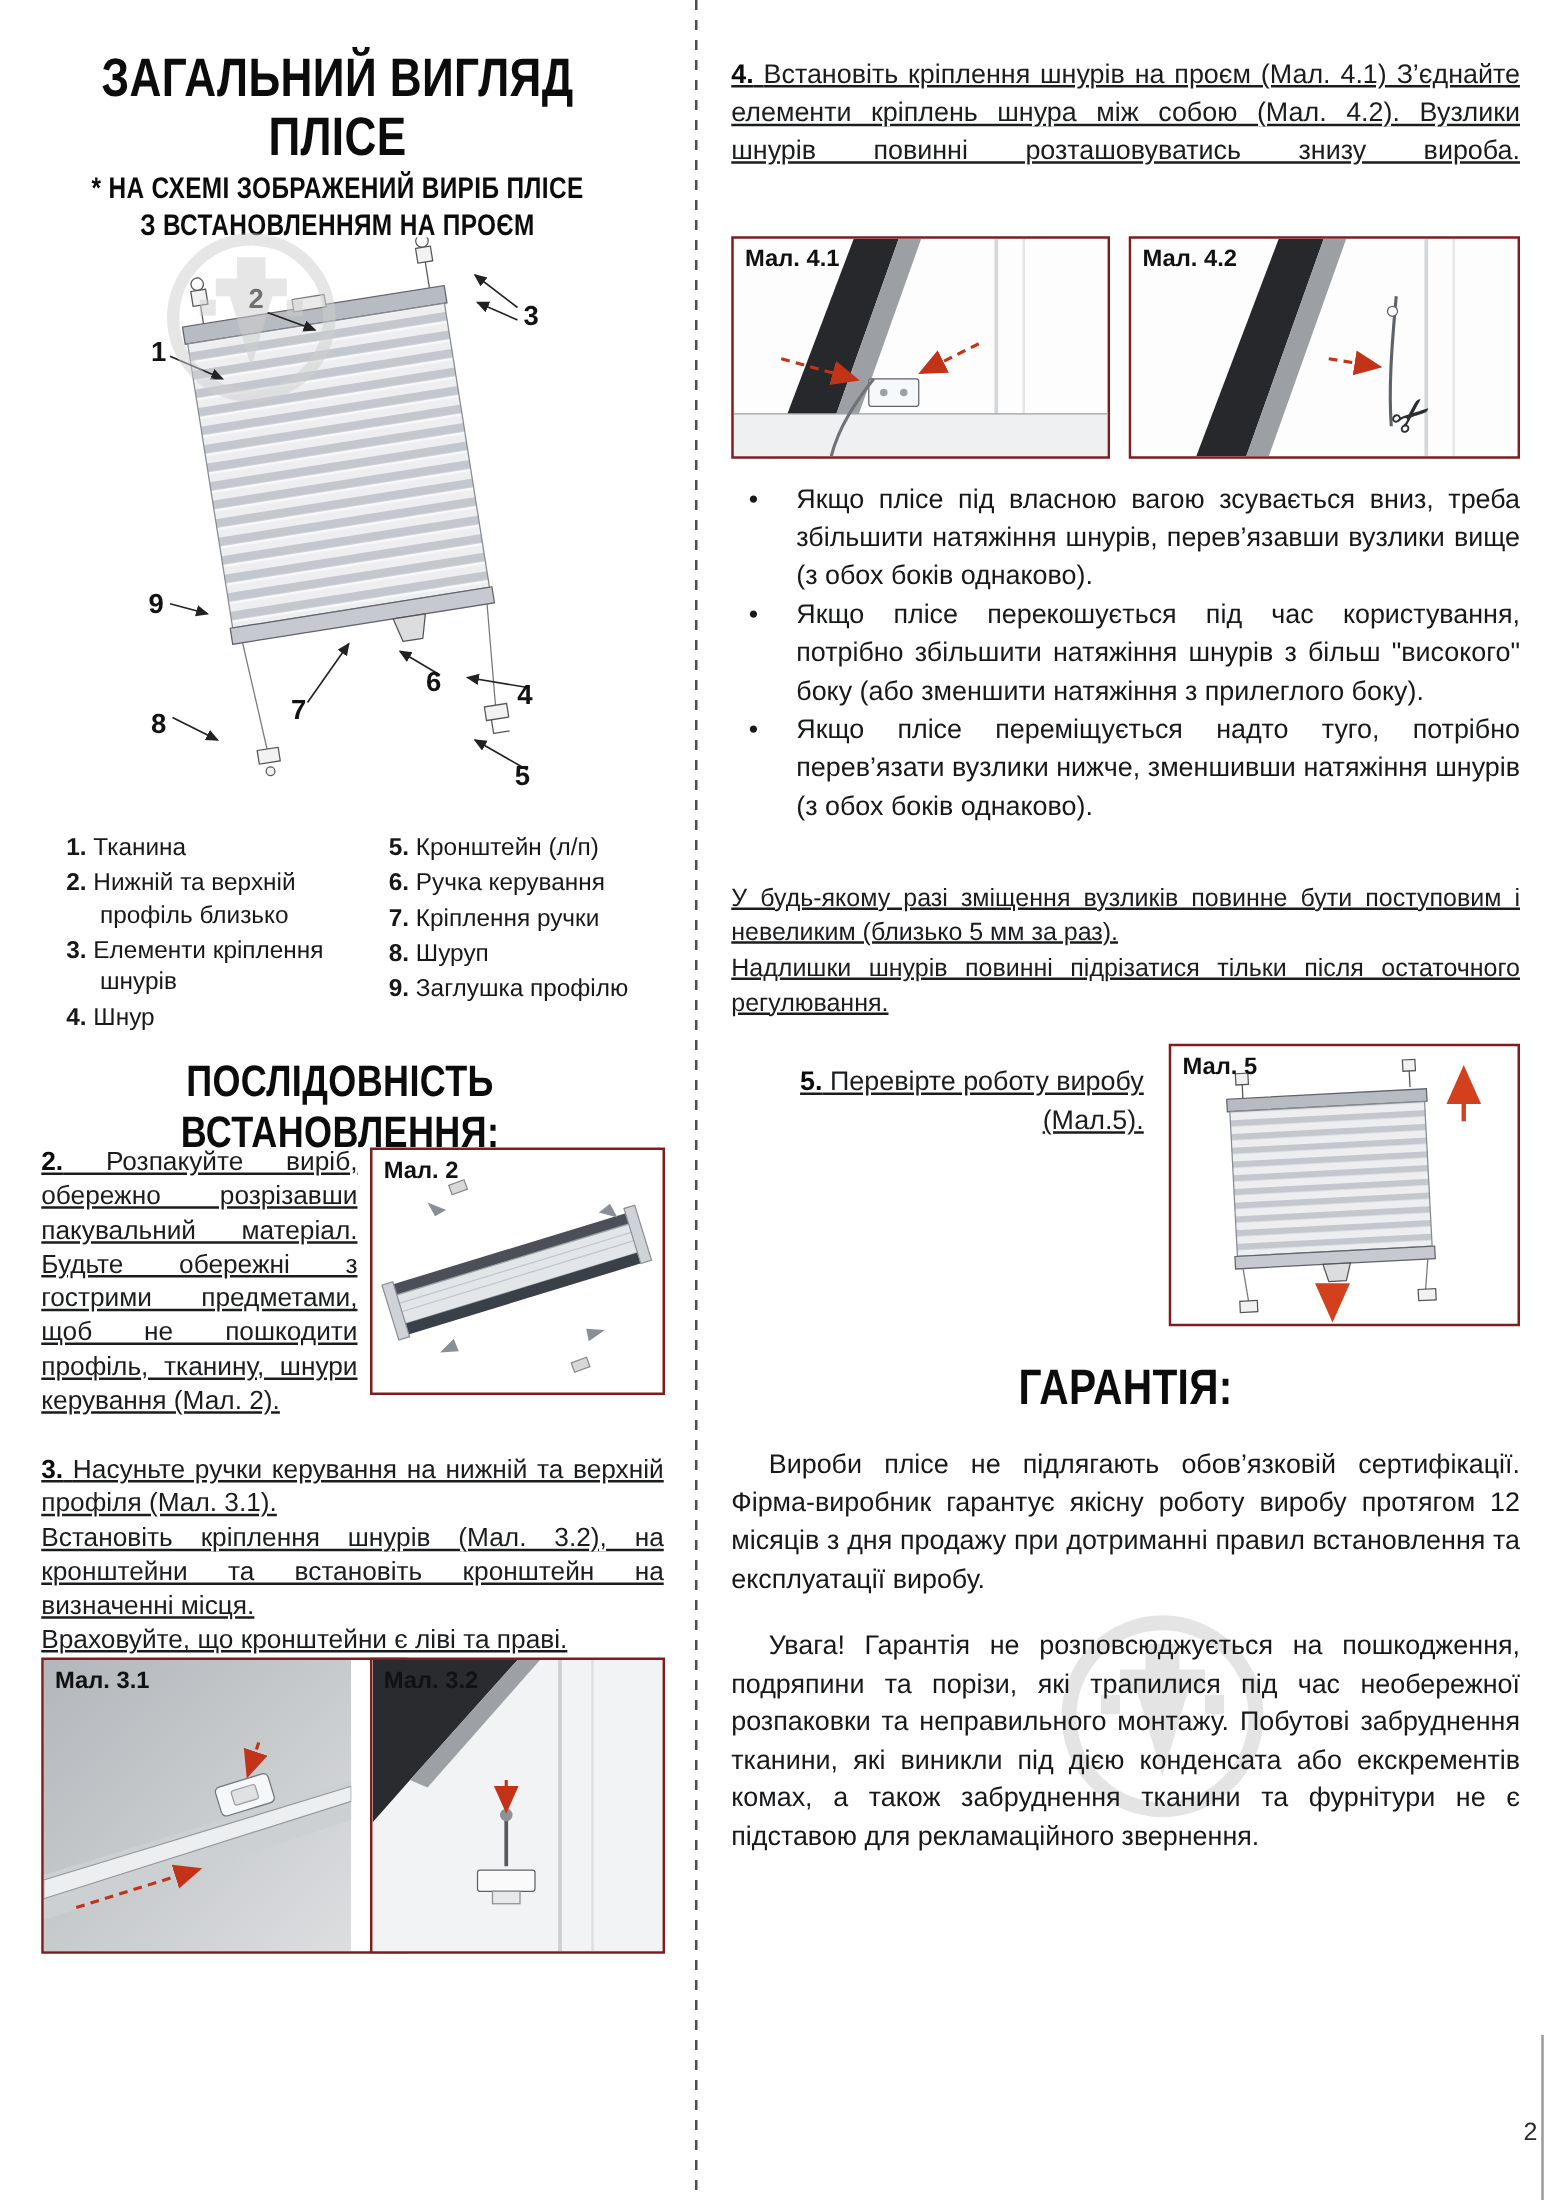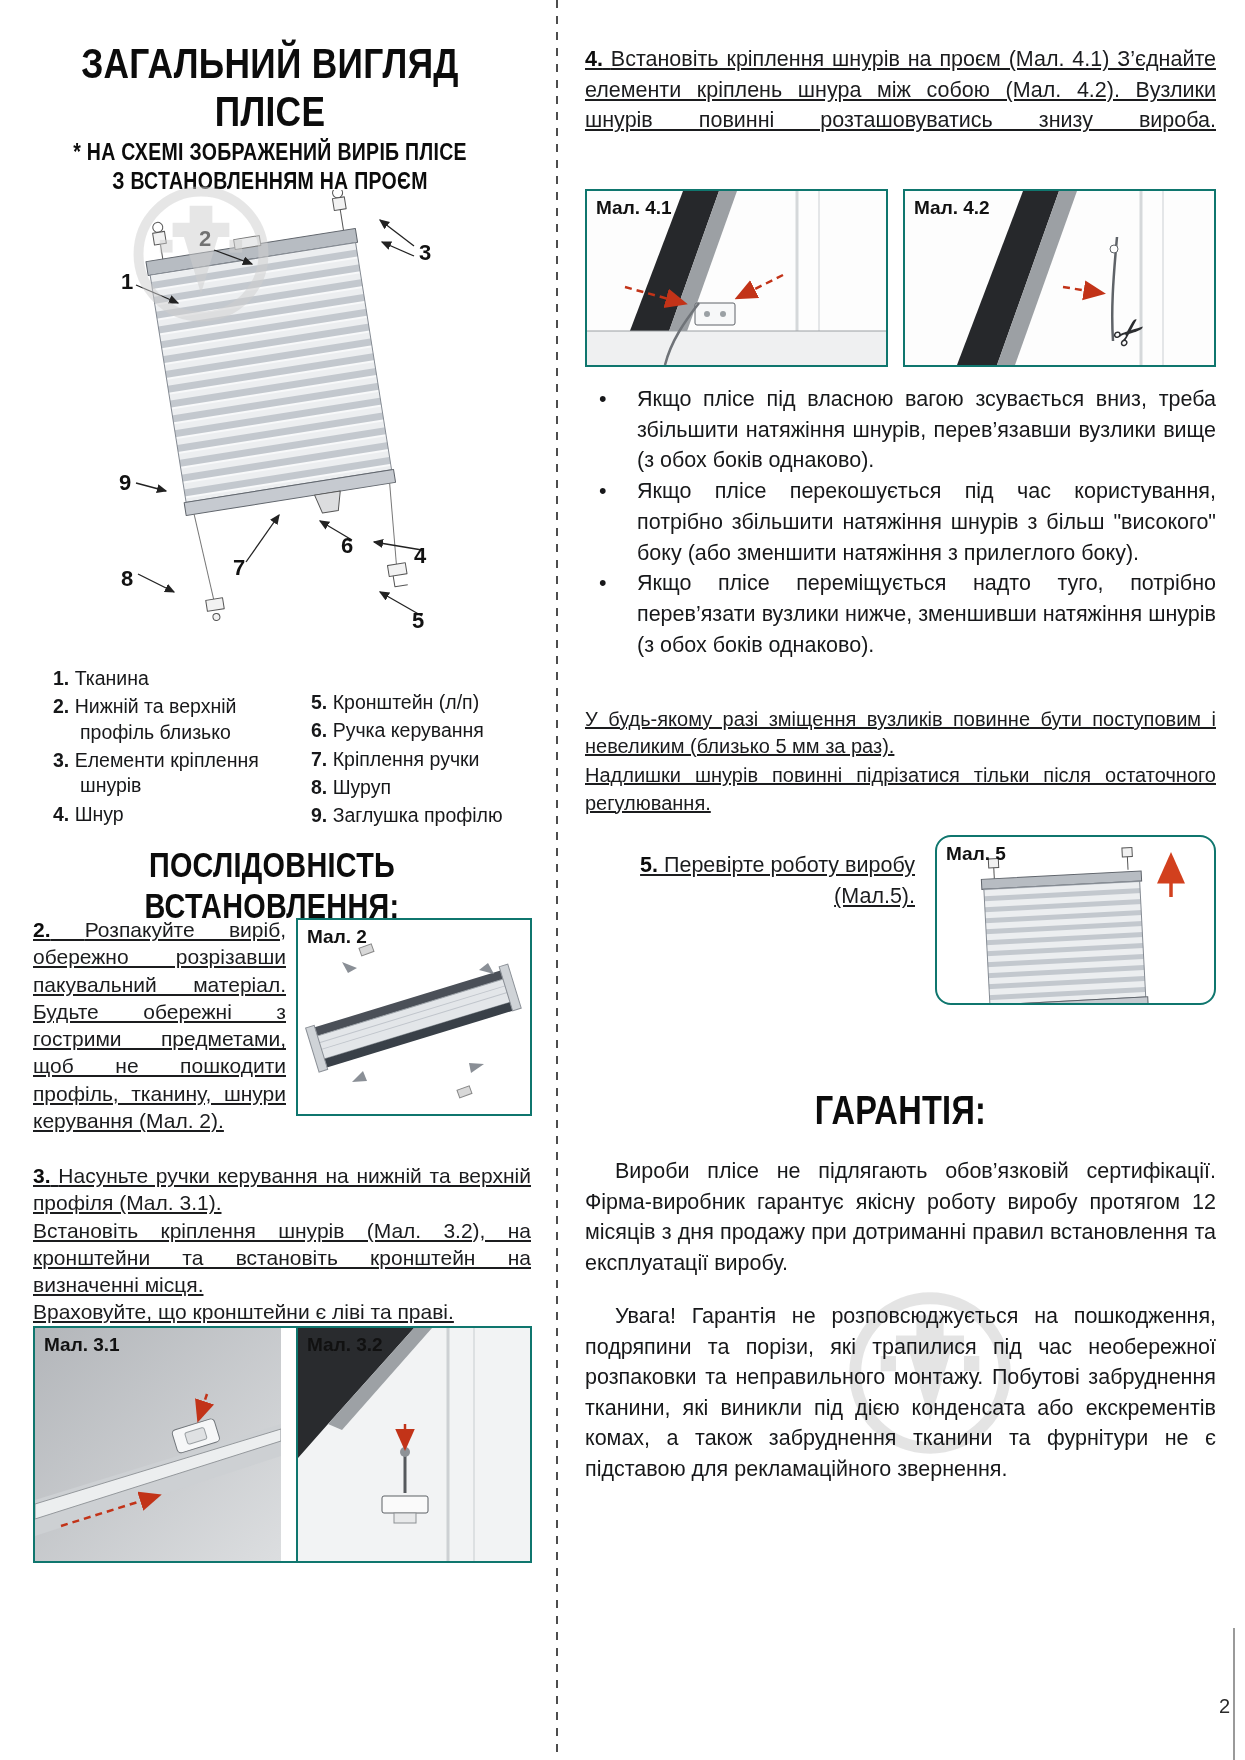--- a/index.html
+++ b/index.html
@@ -41,34 +41,34 @@
   .note { left:585px; top:706px; width:631px; font-size:20px; line-height:1.36; }
   .note p { margin:0 0 2px 0; }
   .step5 { left:585px; top:850px; width:330px; font-size:21.5px; line-height:1.45; text-align:right; }
   .warranty-p { font-size:21.5px; line-height:1.42; text-align:justify; text-indent:30px; z-index:2; }
   .warranty-1 { left:585px; top:1156px; width:631px; }
   .warranty-2 { left:585px; top:1301px; width:631px; }
 
   
   .legend { left:53px; top:666px; width:487px; display:flex; z-index:2; }
   .legend-col1 { width:258px; }
-  .legend-col2 { width:229px;margin-top:24px; }
+  .legend-col2 { width:229px; }
   .legend-item { font-size:19.5px; line-height:1.3; padding-left:27px; text-indent:-27px; margin-bottom:3px; }
   .legend-item .ln { font-weight:bold; }
 
   
-  .figbox { border:2px solid #0f766e; background:#fff; overflow:hidden; }
+  .figbox { border:2px solid #7f1d1d; background:#fff; overflow:hidden; }
   .figbox svg { display:block; }
   .fig-label { position:absolute; top:6px; left:9px; font-size:19px; font-weight:bold; color:#111; z-index:3; }
   .fig2  { left:296px; top:918px;  width:236px; height:198px; }
   .fig31 { left:33px;  top:1326px; width:293px; height:237px; }
   .fig32 { left:296px; top:1326px; width:236px; height:237px; }
   .fig41 { left:585px; top:189px;  width:303px; height:178px; }
   .fig42 { left:903px; top:189px;  width:313px; height:178px;text-align:right; }
-  .fig5  { left:935px; top:835px;  width:281px; height:170px;border-radius:16px; }
+  .fig5  { left:935px; top:835px;  width:281px; height:226px; }
 
   
   .diagram { left:28px; top:190px; width:502px; height:472px; z-index:1; }
 
   
   .watermark { opacity:.55; pointer-events:none; }
   .wm-top { left:130px; top:183px; width:142px; height:142px; z-index:2; opacity:.5; }
   .wm-bottom { left:845px; top:1288px; width:170px; height:170px; z-index:1; }
 
   

